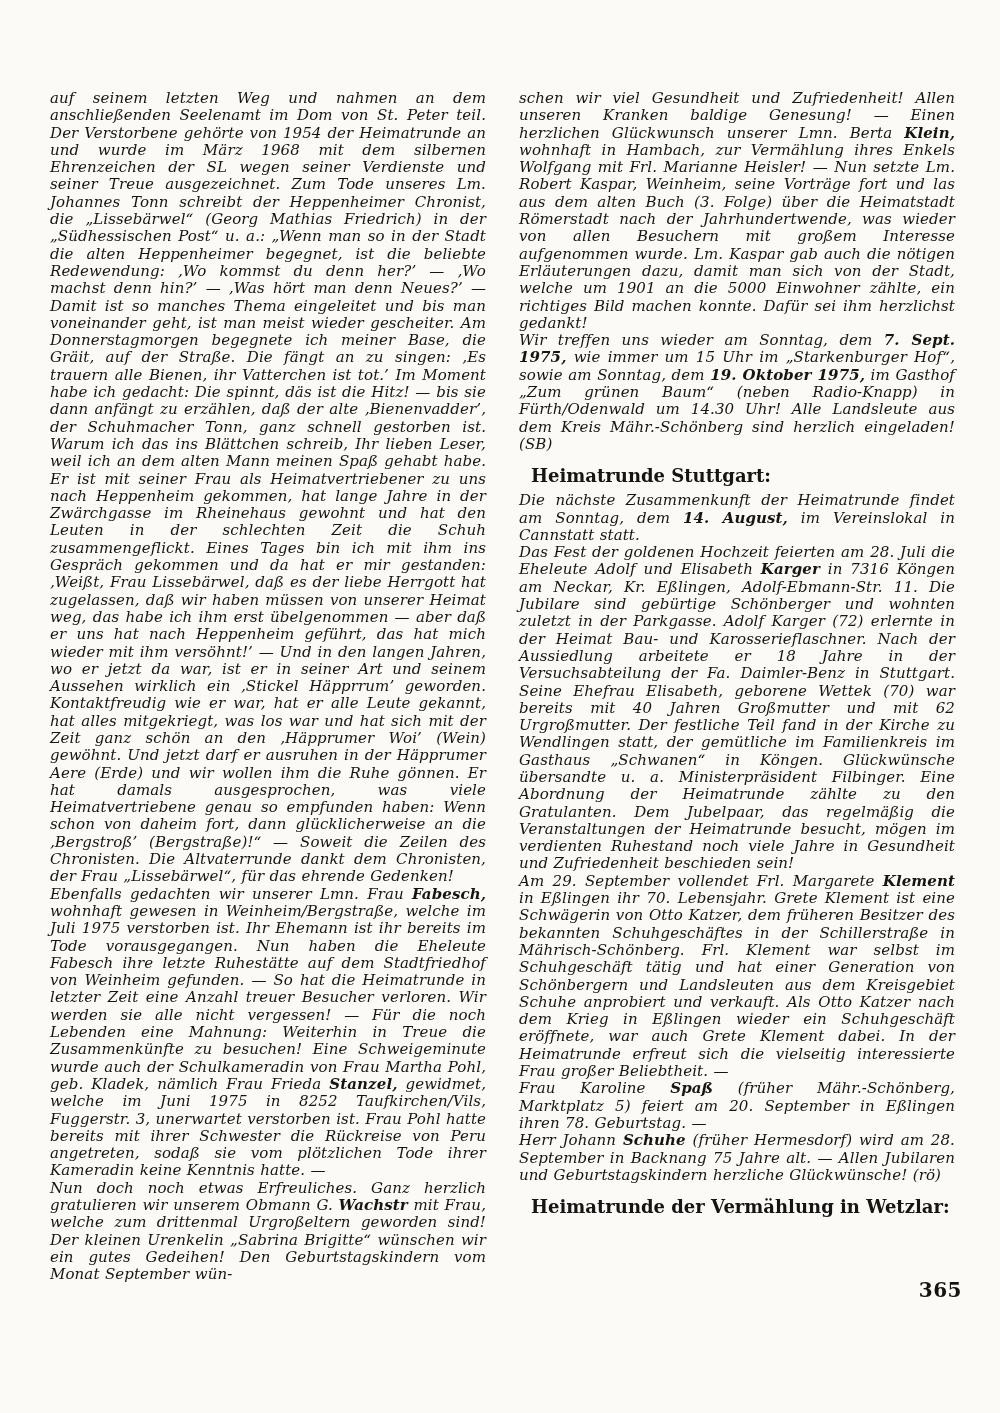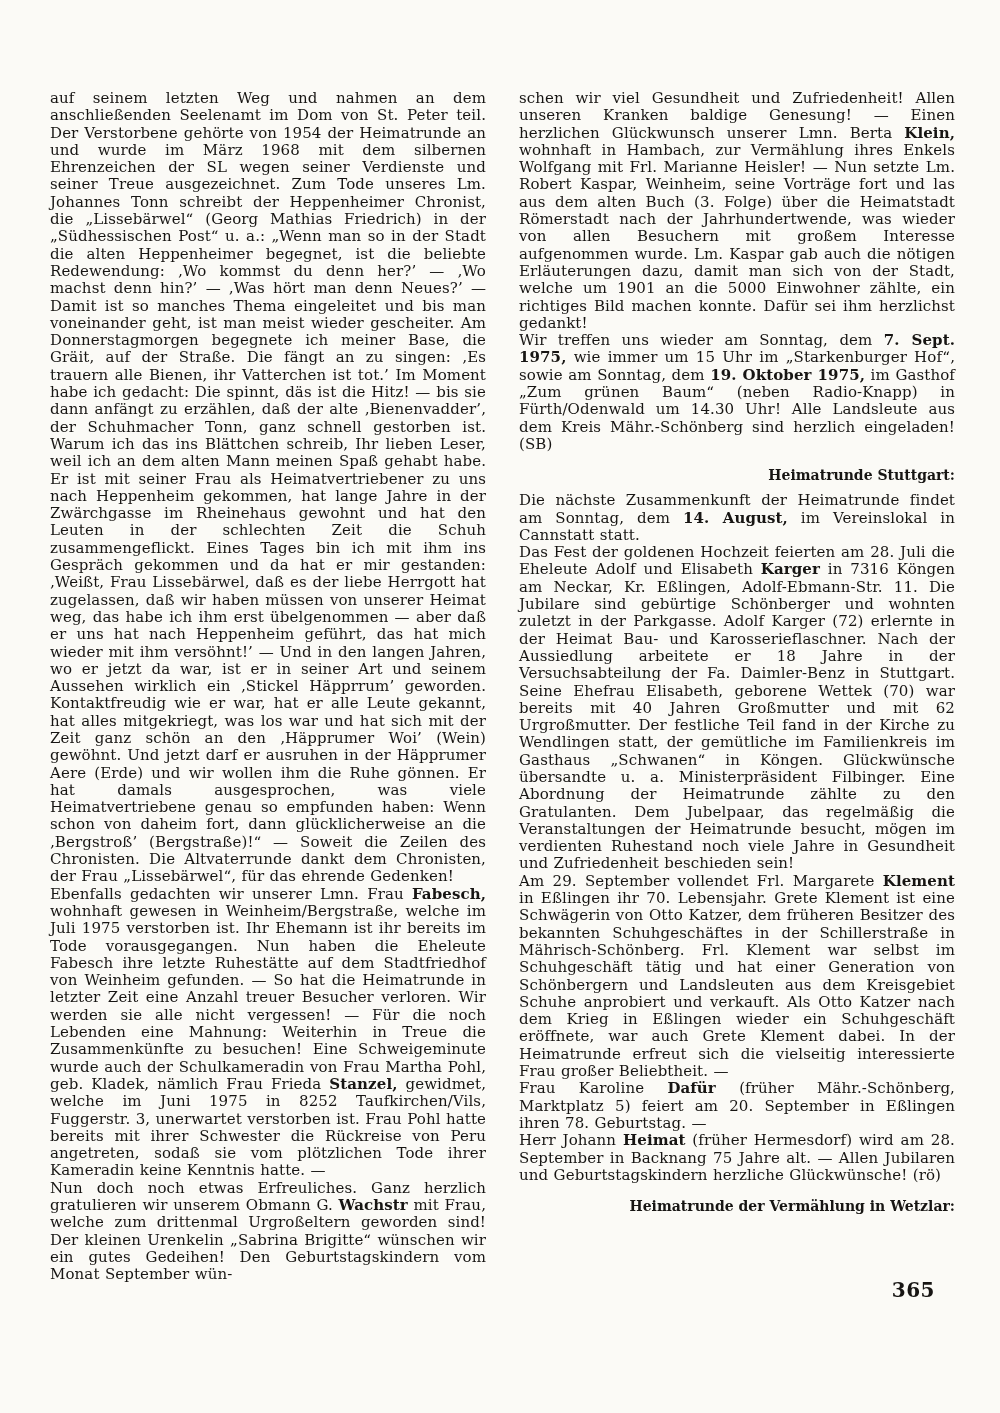--- a/index.html
+++ b/index.html
@@ -25,32 +25,33 @@
     gap: 33px;
   }
   .col { width: 436px; }
   .para {
     margin: 0;
     font-size: 15px;
     line-height: 17.3px;
     text-align: justify;
     letter-spacing: 0.1px;
     word-spacing: 0.5px;
+    font-style: italic;
   }
   .para b, .heading { font-weight: bold; }
   .heading {
     margin: 14px 0 8px 12px;
-    font-size: 14px;
+    font-size: 18px;
     line-height: 17px;
-    text-align: right;
+    text-align: left;
   }
   .page-number {
     position: absolute;
     top: 1278px;
-    right: 65px;
+    right: 38px;
     font-size: 20px;
     font-weight: bold;
     letter-spacing: 0.5px;
   }
 </style>
 </head>
 <body>
 
 <div class="page">
   <div class="columns">
@@ -59,19 +60,19 @@
         <p class="para">Ebenfalls gedachten wir unserer Lmn. Frau <b>Fabesch,</b> wohnhaft gewesen in Weinheim/Bergstraße, welche im Juli 1975 verstorben ist. Ihr Ehemann ist ihr bereits im Tode vorausgegangen. Nun haben die Eheleute Fabesch ihre letzte Ruhestätte auf dem Stadtfriedhof von Weinheim gefunden. — So hat die Heimatrunde in letzter Zeit eine Anzahl treuer Besucher verloren. Wir werden sie alle nicht vergessen! — Für die noch Lebenden eine Mahnung: Weiterhin in Treue die Zusammenkünfte zu besuchen! Eine Schweigeminute wurde auch der Schulkameradin von Frau Martha Pohl, geb. Kladek, nämlich Frau Frieda <b>Stanzel,</b> gewidmet, welche im Juni 1975 in 8252 Taufkirchen/Vils, Fuggerstr. 3, unerwartet verstorben ist. Frau Pohl hatte bereits mit ihrer Schwester die Rückreise von Peru angetreten, sodaß sie vom plötzlichen Tode ihrer Kameradin keine Kenntnis hatte. —</p>
         <p class="para">Nun doch noch etwas Erfreuliches. Ganz herzlich gratulieren wir unserem Obmann G. <b>Wachstr</b> mit Frau, welche zum drittenmal Urgroßeltern geworden sind! Der kleinen Urenkelin „Sabrina Brigitte“ wünschen wir ein gutes Gedeihen! Den Geburtstagskindern vom Monat September wün-</p>
       </div>
     <div class="col">
         <p class="para">schen wir viel Gesundheit und Zufriedenheit! Allen unseren Kranken baldige Genesung! — Einen herzlichen Glückwunsch unserer Lmn. Berta <b>Klein,</b> wohnhaft in Hambach, zur Vermählung ihres Enkels Wolfgang mit Frl. Marianne Heisler! — Nun setzte Lm. Robert Kaspar, Weinheim, seine Vorträge fort und las aus dem alten Buch (3. Folge) über die Heimatstadt Römerstadt nach der Jahrhundertwende, was wieder von allen Besuchern mit großem Interesse aufgenommen wurde. Lm. Kaspar gab auch die nötigen Erläuterungen dazu, damit man sich von der Stadt, welche um 1901 an die 5000 Einwohner zählte, ein richtiges Bild machen konnte. Dafür sei ihm herzlichst gedankt!</p>
         <p class="para">Wir treffen uns wieder am Sonntag, dem <b>7. Sept. 1975,</b> wie immer um 15 Uhr im „Starkenburger Hof“, sowie am Sonntag, dem <b>19. Oktober 1975,</b> im Gasthof „Zum grünen Baum“ (neben Radio-Knapp) in Fürth/Odenwald um 14.30 Uhr! Alle Landsleute aus dem Kreis Mähr.-Schönberg sind herzlich eingeladen! (SB)</p>
         <h3 class="heading">Heimatrunde Stuttgart:</h3>
         <p class="para">Die nächste Zusammenkunft der Heimatrunde findet am Sonntag, dem <b>14. August,</b> im Vereinslokal in Cannstatt statt.</p>
         <p class="para">Das Fest der goldenen Hochzeit feierten am 28. Juli die Eheleute Adolf und Elisabeth <b>Karger</b> in 7316 Köngen am Neckar, Kr. Eßlingen, Adolf-Ebmann-Str. 11. Die Jubilare sind gebürtige Schönberger und wohnten zuletzt in der Parkgasse. Adolf Karger (72) erlernte in der Heimat Bau- und Karosserieflaschner. Nach der Aussiedlung arbeitete er 18 Jahre in der Versuchsabteilung der Fa. Daimler-Benz in Stuttgart. Seine Ehefrau Elisabeth, geborene Wettek (70) war bereits mit 40 Jahren Großmutter und mit 62 Urgroßmutter. Der festliche Teil fand in der Kirche zu Wendlingen statt, der gemütliche im Familienkreis im Gasthaus „Schwanen“ in Köngen. Glückwünsche übersandte u. a. Ministerpräsident Filbinger. Eine Abordnung der Heimatrunde zählte zu den Gratulanten. Dem Jubelpaar, das regelmäßig die Veranstaltungen der Heimatrunde besucht, mögen im verdienten Ruhestand noch viele Jahre in Gesundheit und Zufriedenheit beschieden sein!</p>
         <p class="para">Am 29. September vollendet Frl. Margarete <b>Klement</b> in Eßlingen ihr 70. Lebensjahr. Grete Klement ist eine Schwägerin von Otto Katzer, dem früheren Besitzer des bekannten Schuhgeschäftes in der Schillerstraße in Mährisch-Schönberg. Frl. Klement war selbst im Schuhgeschäft tätig und hat einer Generation von Schönbergern und Landsleuten aus dem Kreisgebiet Schuhe anprobiert und verkauft. Als Otto Katzer nach dem Krieg in Eßlingen wieder ein Schuhgeschäft eröffnete, war auch Grete Klement dabei. In der Heimatrunde erfreut sich die vielseitig interessierte Frau großer Beliebtheit. —</p>
-        <p class="para">Frau Karoline <b>Dafür</b> (früher Mähr.-Schönberg, Marktplatz 5) feiert am 20. September in Eßlingen ihren 78. Geburtstag. —</p>
-        <p class="para">Herr Johann <b>Heimat</b> (früher Hermesdorf) wird am 28. September in Backnang 75 Jahre alt. — Allen Jubilaren und Geburtstagskindern herzliche Glückwünsche! (rö)</p>
+        <p class="para">Frau Karoline <b>Spaß</b> (früher Mähr.-Schönberg, Marktplatz 5) feiert am 20. September in Eßlingen ihren 78. Geburtstag. —</p>
+        <p class="para">Herr Johann <b>Schuhe</b> (früher Hermesdorf) wird am 28. September in Backnang 75 Jahre alt. — Allen Jubilaren und Geburtstagskindern herzliche Glückwünsche! (rö)</p>
         <h3 class="heading">Heimatrunde der Vermählung in Wetzlar:</h3>
       </div>
   </div>
   <div class="page-number">365</div>
 </div>
 
 </body></html>

